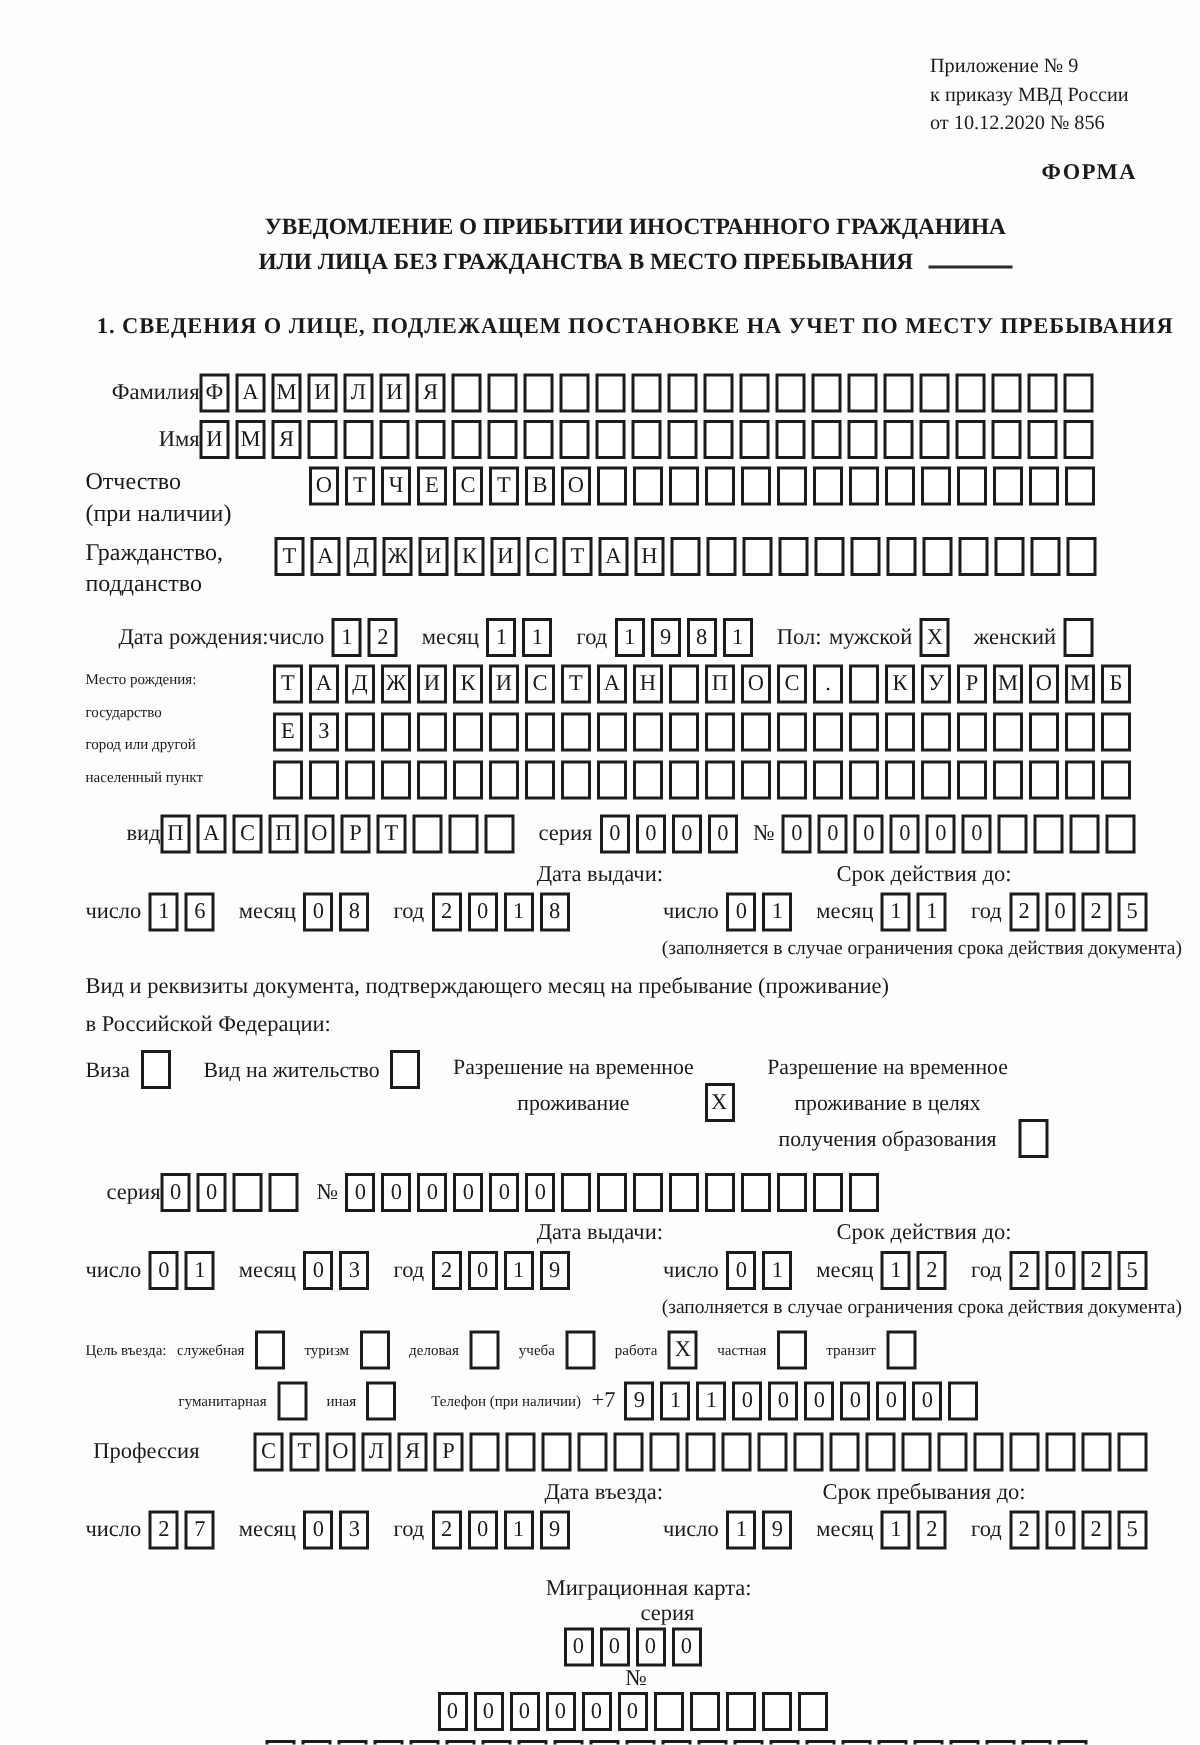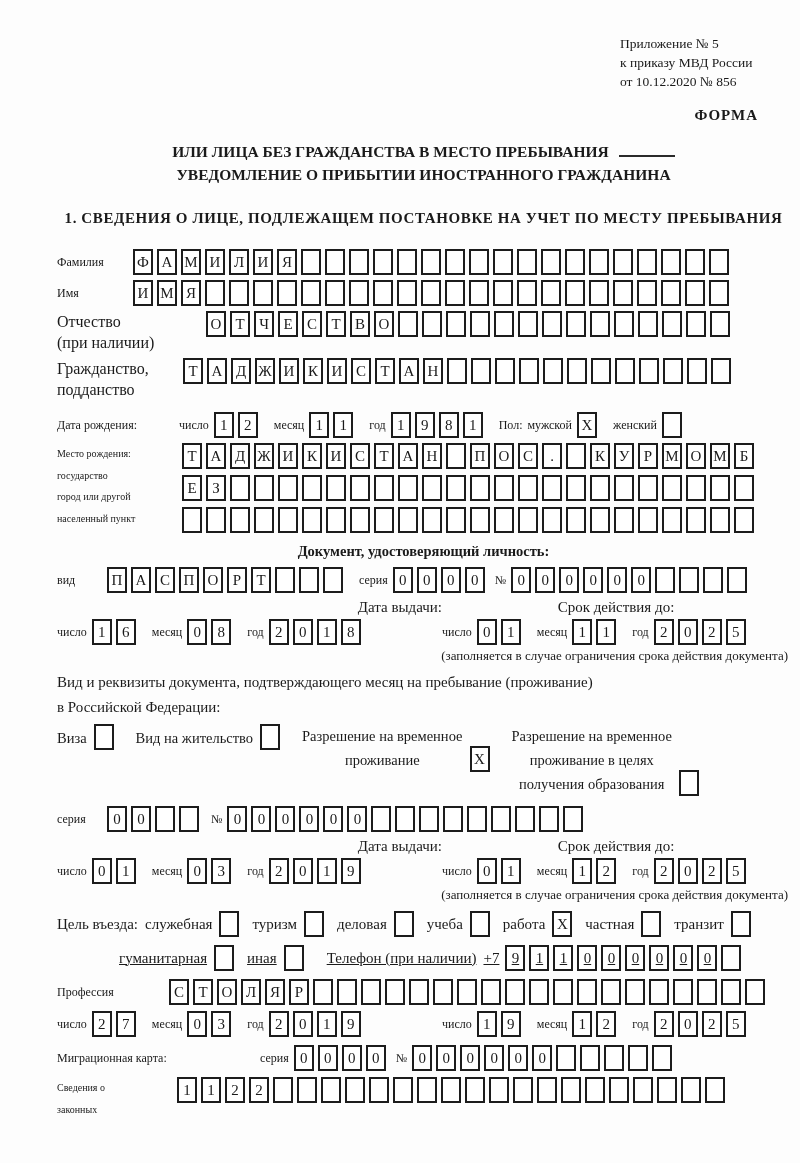--- a/index.html
+++ b/index.html
@@ -23,21 +23,21 @@
   .cells { display:inline-flex; flex:none; }
   .cell {
     display:inline-block; width:20px; height:26px; flex:none;
     border:2px solid #1c1c1c; margin-right:4px;
     text-align:center; font-size:15px; line-height:22px;
     background:#fff;
   }
 
   .row { display:flex; align-items:center; margin-bottom:5px; }
   .row.top { align-items:flex-start; }
-  .lbl, .sub { font-size:12px; flex:none; }
+  .lbl, .sub { font-size:15px; flex:none;text-align:right; }
   .sub { margin-right:5px; }
   .gap-l { margin-left:12px; }
   .w76 { width:76px; }
   .w50 { width:50px; }
   .stack { display:flex; flex-direction:column; line-height:21px; flex:none; }
 
   .patr-label { width:149px; }
   .cit-label  { width:126px; }
 
   
@@ -62,46 +62,46 @@
   .para { font-size:15px; line-height:25px; margin-top:6px; }
 
   .opts { display:flex; align-items:flex-start; margin-top:4px; margin-bottom:10px; }
   .opt { display:flex; align-items:flex-end; flex:none; }
   .opt + .opt { margin-left:18px; }
   .opt-label { font-size:14.5px; line-height:24px; }
   .opt-label.center { text-align:center; }
   .opt .cells { margin-left:7px; }
 
   .purpose { display:flex; align-items:center; }
-  .purpose .p-lbl { font-size:15px; margin-right:7px; flex:none; }
+  .purpose .p-lbl { font-size:10px; margin-right:7px; flex:none; }
   .purpose .cells { margin-right:9px; }
   .purpose2 { margin-left:62px; }
   .phone-lbl { margin-left:10px; margin-right:12px; }
   .phone-prefix { font-size:15px; margin-right:6px; }
 
   .mig-series { margin-left:48px; }
 </style>
 </head>
 <body>
 
 <div class="page">
 
   <div class="appendix">
-    <div>Приложение № 5</div>
+    <div>Приложение № 9</div>
     <div>к приказу МВД России</div>
     <div>от 10.12.2020 № 856</div>
   </div>
 
   <div class="forma">ФОРМА</div>
 
   <div class="title">
+    <div>УВЕДОМЛЕНИЕ О ПРИБЫТИИ ИНОСТРАННОГО ГРАЖДАНИНА</div>
     <div>
       <span>ИЛИ ЛИЦА БЕЗ ГРАЖДАНСТВА В МЕСТО ПРЕБЫВАНИЯ</span><span class="blank-underline"></span>
     </div>
-    <div>УВЕДОМЛЕНИЕ О ПРИБЫТИИ ИНОСТРАННОГО ГРАЖДАНИНА</div>
   </div>
 
   <div class="section-heading">1. СВЕДЕНИЯ О ЛИЦЕ, ПОДЛЕЖАЩЕМ ПОСТАНОВКЕ НА УЧЕТ ПО МЕСТУ ПРЕБЫВАНИЯ</div>
 
   <div class="row">
     <span class="lbl w76">Фамилия</span>
     <span class="cells">
         <span class="cell">Ф</span>
         <span class="cell">А</span>
         <span class="cell">М</span>
@@ -336,21 +336,20 @@
           <span class="cell"></span>
           <span class="cell"></span>
           <span class="cell"></span>
           <span class="cell"></span>
           <span class="cell"></span>
           <span class="cell"></span>
         </span>
     </div>
   </div>
 
-  <div class="doc-heading">Документ, удостоверяющий личность:</div>
 
   <div class="row">
     <span class="lbl w50">вид</span>
     <span class="cells">
         <span class="cell">П</span>
         <span class="cell">А</span>
         <span class="cell">С</span>
         <span class="cell">П</span>
         <span class="cell">О</span>
         <span class="cell">Р</span>
@@ -569,21 +568,21 @@
     <span class="p-lbl">частная</span>
     <span class="cells">
         <span class="cell"></span>
       </span>
     <span class="p-lbl">транзит</span>
     <span class="cells">
         <span class="cell"></span>
       </span>
   </div>
 
-  <div class="purpose purpose2" style="margin-top:8px;text-decoration:underline;">
+  <div class="purpose purpose2" style="margin-top:8px;">
     <span class="p-lbl">гуманитарная</span>
     <span class="cells">
         <span class="cell"></span>
       </span>
     <span class="p-lbl">иная</span>
     <span class="cells">
         <span class="cell"></span>
       </span>
     <span class="p-lbl phone-lbl">Телефон (при наличии)</span>
     <span class="phone-prefix">+7</span>
@@ -626,20 +625,24 @@
         <span class="cell"></span>
         <span class="cell"></span>
         <span class="cell"></span>
         <span class="cell"></span>
         <span class="cell"></span>
         <span class="cell"></span>
       </span>
   </div>
 
   <div class="dates-block">
+    <div class="dates-heads">
+      <div class="dh-left">Дата въезда:</div>
+      <div class="dh-right">Срок пребывания до:</div>
+    </div>
     <div class="dates-row">
       <div class="dgroup left">
         <span class="sub">число</span>
         <span class="cells">
             <span class="cell">2</span>
             <span class="cell">7</span>
           </span>
         <span class="sub gap-l">месяц</span>
         <span class="cells">
             <span class="cell">0</span>
@@ -668,21 +671,21 @@
         <span class="cells">
             <span class="cell">2</span>
             <span class="cell">0</span>
             <span class="cell">2</span>
             <span class="cell">5</span>
           </span>
       </div>
     </div>
   </div>
 
-  <div class="row" style="margin-top:8px;">
+  <div class="row" style="margin-top:18px;flex-direction:column;">
     <span class="lbl" style="width:155px;">Миграционная карта:</span>
     <span class="sub mig-series">серия</span>
     <span class="cells">
         <span class="cell">0</span>
         <span class="cell">0</span>
         <span class="cell">0</span>
         <span class="cell">0</span>
       </span>
     <span class="sub" style="margin-left:6px;">№</span>
     <span class="cells">

